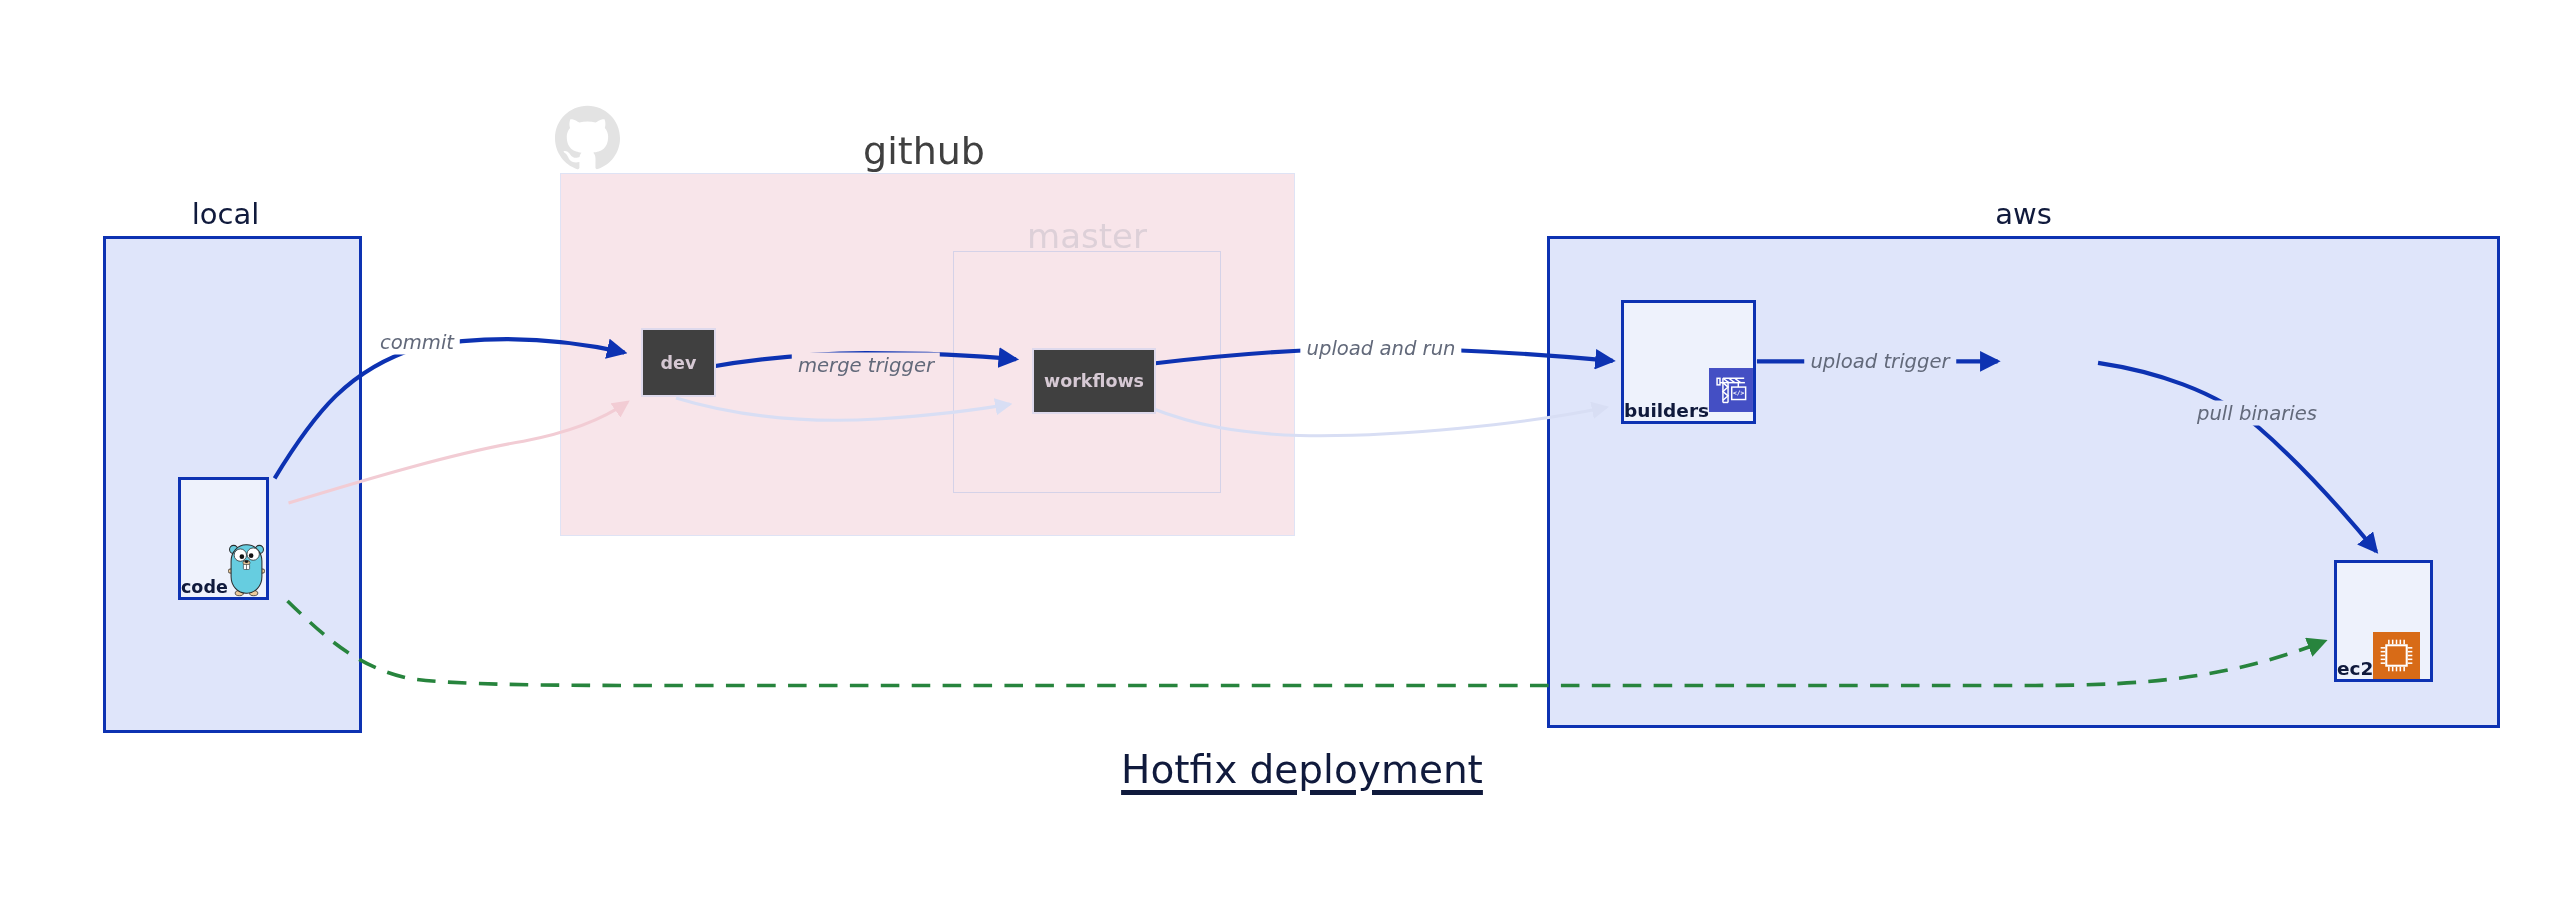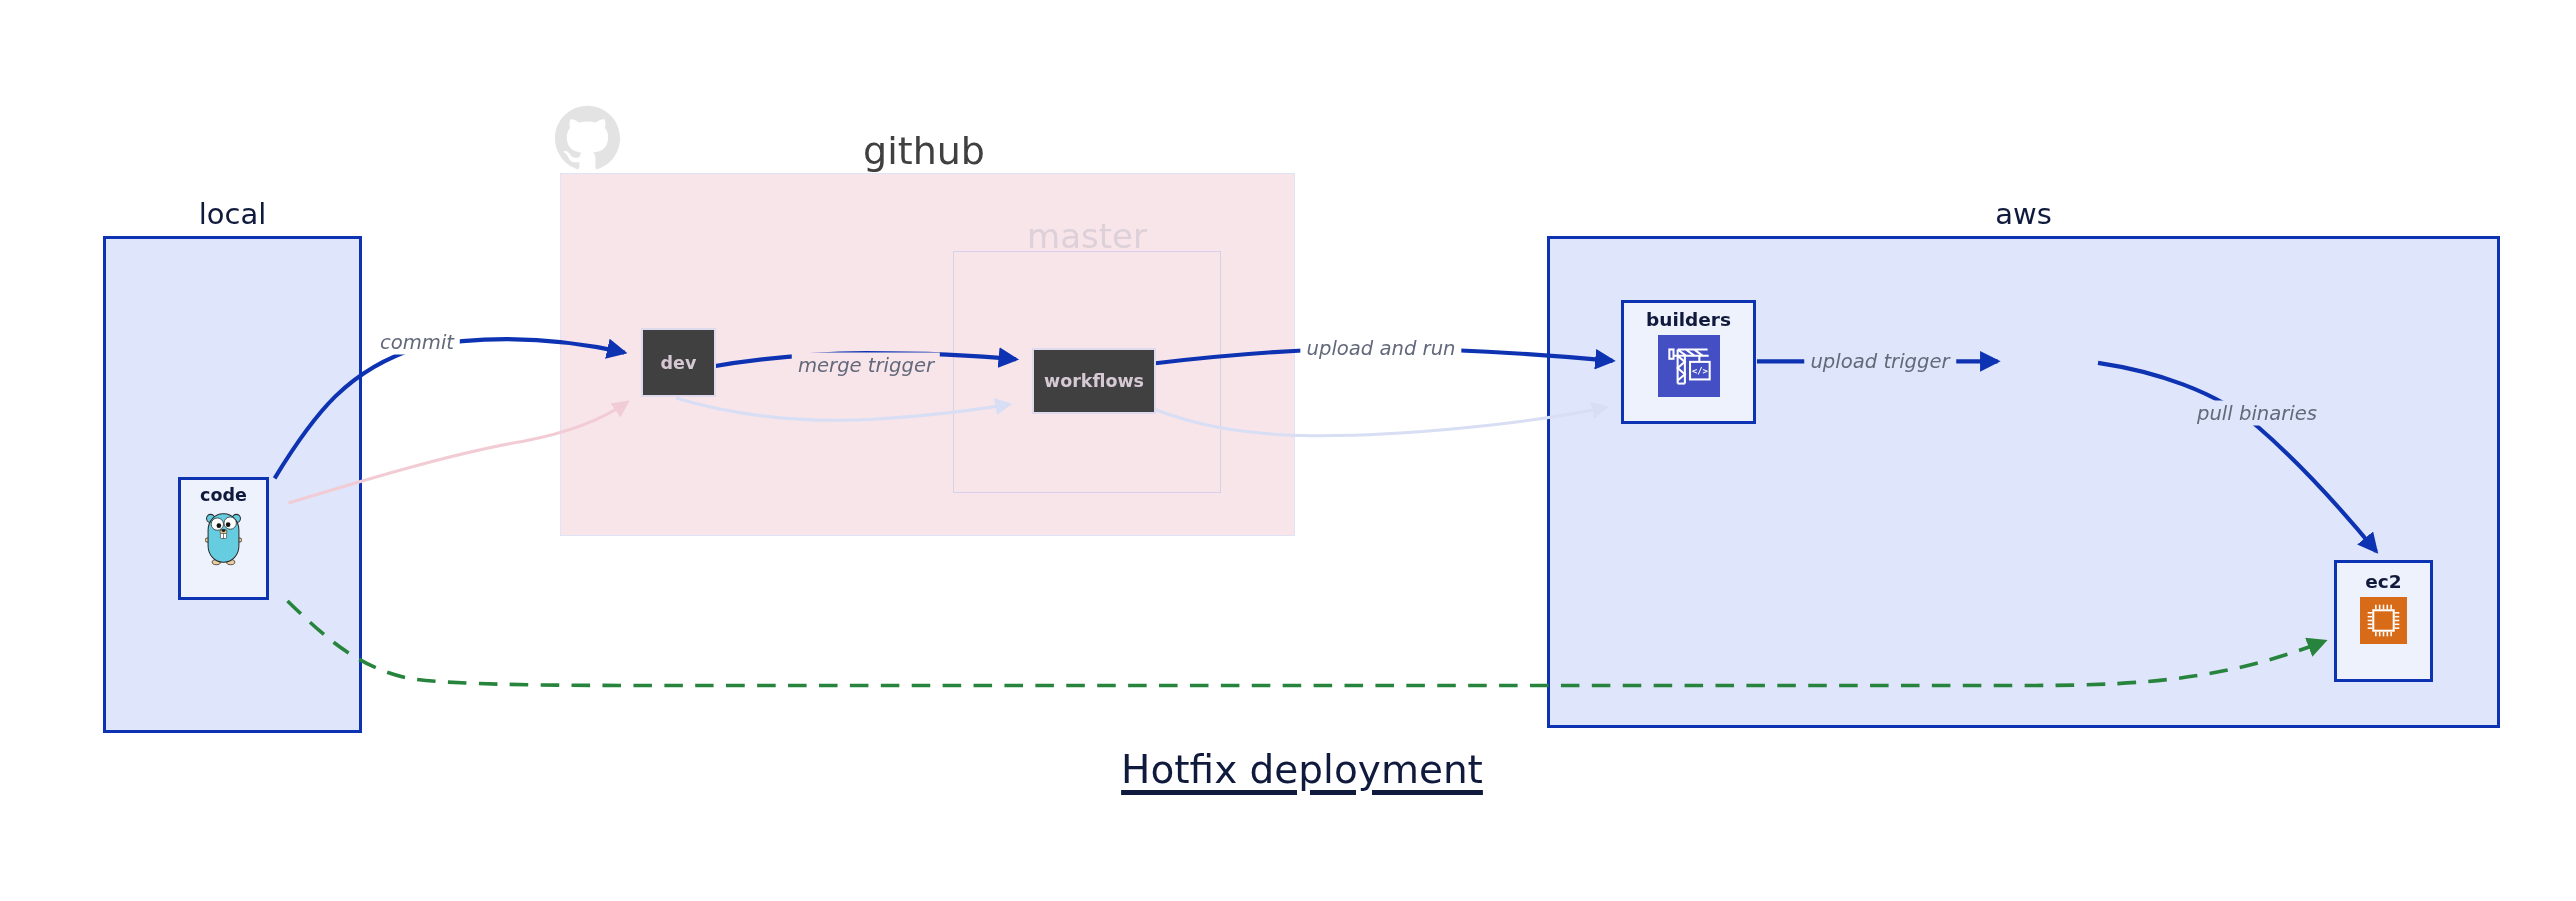--- a/index.html
+++ b/index.html
@@ -8,29 +8,29 @@
   *{box-sizing:border-box;}
 
   
   .container-box{position:absolute;border:3.6px solid #0d32b2;background:#dfe5fa;}
   #local-box{left:103px;top:236px;width:259px;height:497px;}
   #aws-box{left:1547px;top:236px;width:953px;height:492px;}
   #github-box{position:absolute;left:560px;top:173px;width:735px;height:363px;background:#f8e5ea;border:1.5px solid #dfe3f5;}
   #master-box{position:absolute;left:953px;top:251px;width:268px;height:242px;border:1.5px solid #d5d2e8;background:transparent;}
 
   .container-label{position:absolute;color:#101a3c;font-size:29px;text-align:center;}
-  #local-label{left:103px;top:197px;width:259px;text-align:center;}
+  #local-label{left:96px;top:197px;width:259px;text-align:center;}
   #aws-label{left:1547px;top:197px;width:953px;}
   #github-label{left:560px;top:129px;width:728px;text-align:center;color:#404040;font-size:38px;}
   #master-label{left:953px;top:216px;width:268px;color:#ddd0d8;font-size:34px;}
 
   #github-logo{position:absolute;left:555px;top:105px;width:65px;height:65px;}
 
   
-  .node{position:absolute;border:3.1px solid #0d32b2;background:#eef2fc;display:flex;flex-direction:column;align-items:center;}
+  .node{position:absolute;border:3.1px solid #0d32b2;background:#eef2fc;display:flex;flex-direction:row;align-items:flex-end;}
   .node .node-label{font-weight:bold;color:#101a3c;font-size:18.5px;line-height:1.1;}
   .ghost-node{position:absolute;border:2.1px solid #ded9ec;background:#404040;display:flex;align-items:center;justify-content:center;margin-left:8px;}
   .ghost-node .node-label{font-weight:bold;color:#d6c9d4;font-size:17.5px;}
 
   #node-code{left:178px;top:477px;width:91px;height:123px;}
   #node-code .node-label{margin-top:6.2px;font-size:17.5px;}
   #node-dev{left:633px;top:328px;width:75px;height:69px;}
   #node-workflows{left:1024px;top:348px;width:124px;height:66px;}
   #node-builders{left:1621px;top:300px;width:135px;height:124px;}
   #node-builders .node-label{margin-top:7.2px;}

